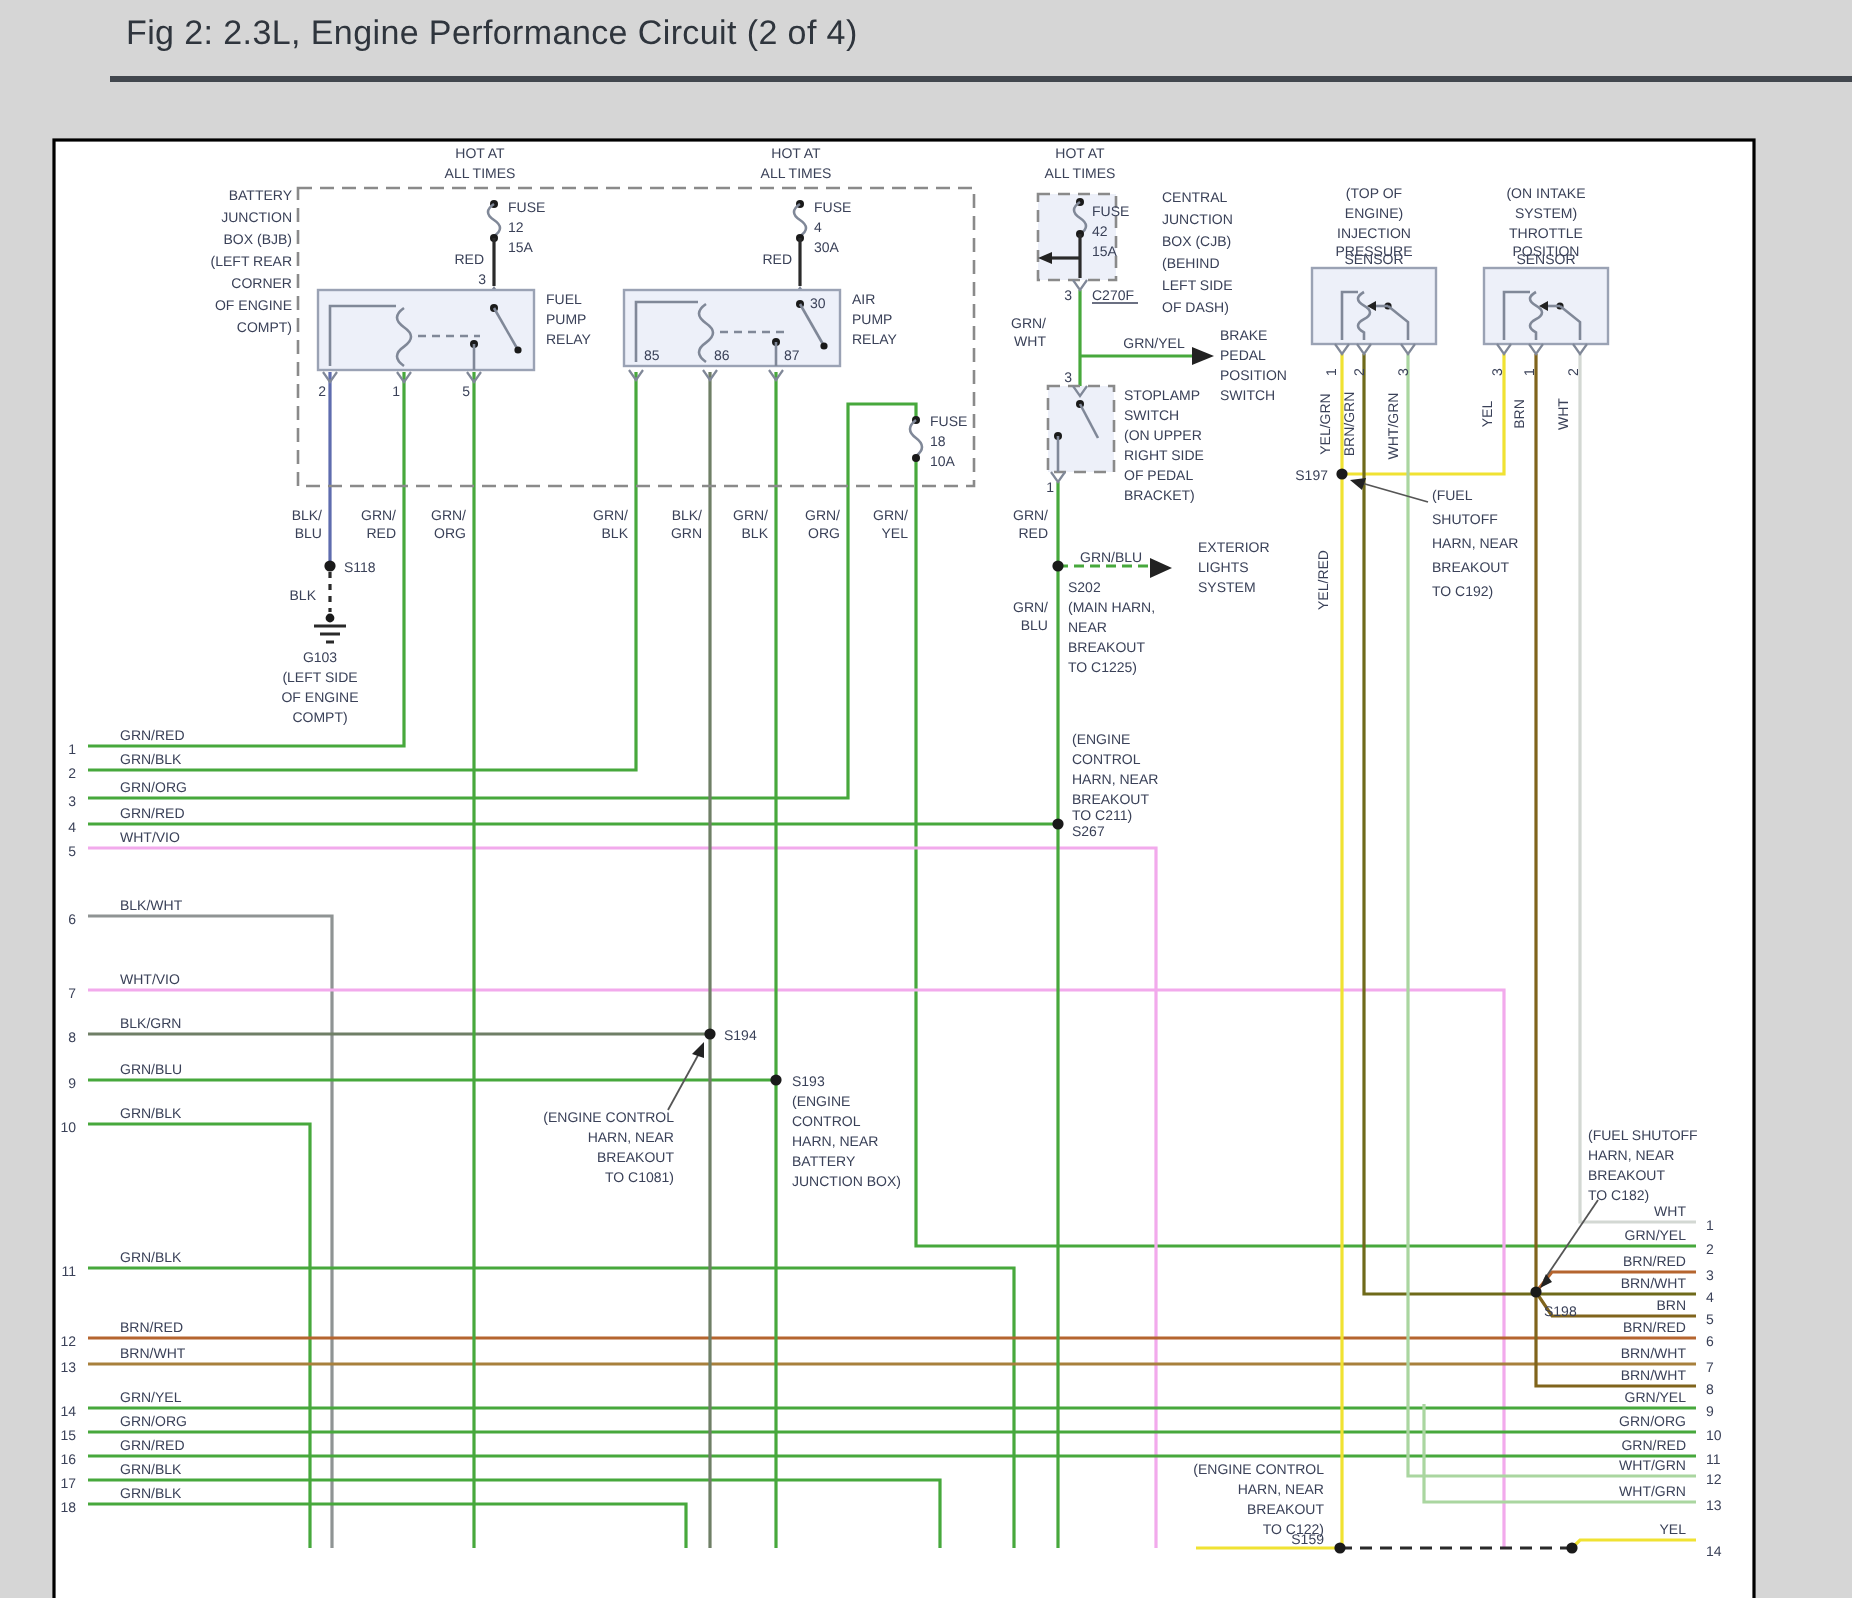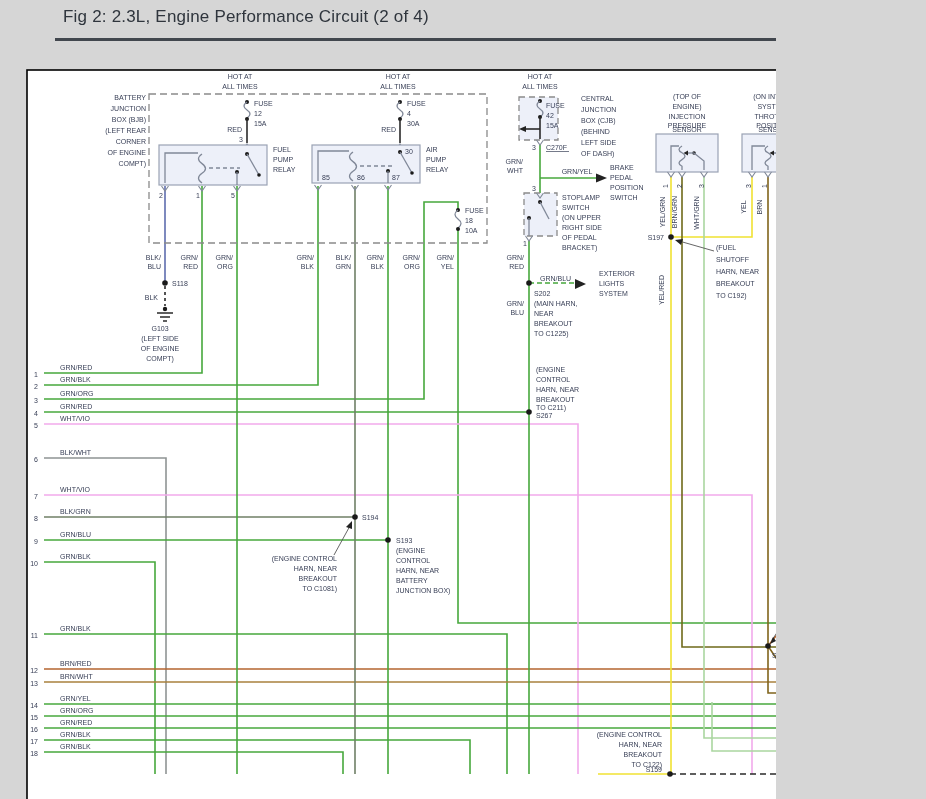--- a/index.html
+++ b/index.html
@@ -1,16 +1,16 @@
 <!DOCTYPE html>
 <html><head>
 <meta charset="utf-8">
 <style>
   html,body{margin:0;padding:0;background:#d6d6d6;}
-  #stage{position:relative;width:776px;height:799px;background:#d6d6d6;overflow:hidden;
+  #stage{position:relative;width:926px;height:799px;background:#d6d6d6;overflow:hidden;
          font-family:"Liberation Sans",sans-serif;}
   #title{position:absolute;left:63px;top:7px;font-size:17px;color:#2f353d;letter-spacing:.2px;}
   #title-line{position:absolute;left:55px;top:38px;width:871px;height:3px;background:#42474e;}
   svg{position:absolute;left:0;top:0;}
   svg text{font-family:"Liberation Sans",sans-serif;font-size:7px;fill:#3a4158;}
   .te{text-anchor:end}.tm{text-anchor:middle}
   .w{fill:none;stroke-width:1.6}
   .wg{stroke:#47a83c}.wp{stroke:#f2aaec}.wgy{stroke:#8f9494}.wkg{stroke:#6f7f66}
   .wbr{stroke:#b5652f}.wbw{stroke:#a8803c}.wb{stroke:#80641c}.wol{stroke:#6f6a1a}
   .wy{stroke:#f0e232}.ww{stroke:#d3d8d3}.wlg{stroke:#aad6a0}.wbl{stroke:#5e6cae}.wk{stroke:#2a2a2a}

